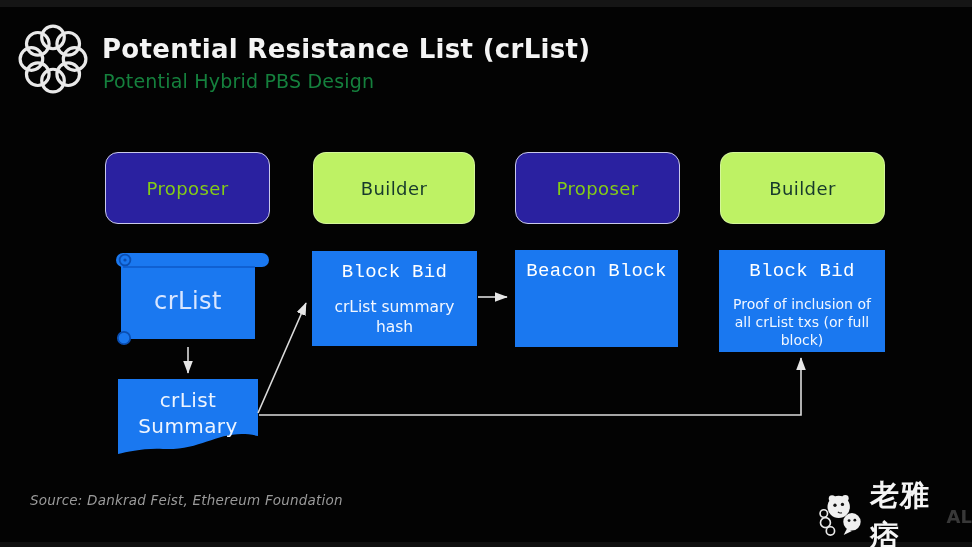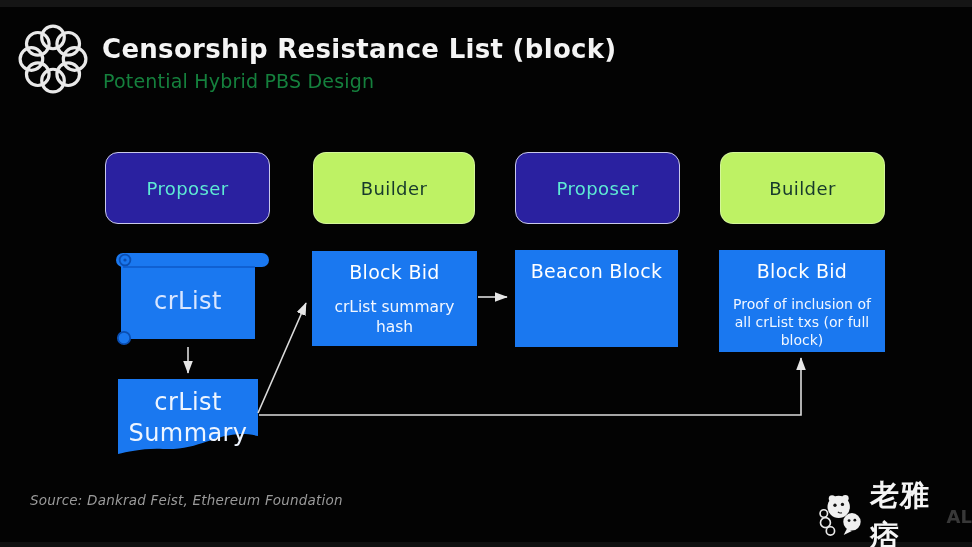--- a/index.html
+++ b/index.html
@@ -10,43 +10,43 @@
   .edge-strip-top{position:absolute;left:0;top:0;width:100%;height:7px;background:#151515;}
   .edge-strip-bottom{position:absolute;left:0;bottom:0;width:100%;height:5px;background:#101010;}
 
   
   .logo{position:absolute;left:16px;top:22px;width:74px;height:74px;}
   .title{position:absolute;left:102px;top:34px;font-size:26px;font-weight:600;color:#f4f4f4;letter-spacing:.3px;}
   .subtitle{position:absolute;left:103px;top:70px;font-size:19px;font-weight:400;color:#15803d;letter-spacing:.2px;}
 
   
   .actor{position:absolute;top:152px;height:72px;border-radius:13px;display:flex;align-items:center;justify-content:center;font-size:18px;letter-spacing:.4px;box-sizing:border-box;}
-  .actor.proposer{background:#2a21a0;border:1.5px solid #c9c9ea;color:#5eead4;}
+  .actor.proposer{background:#2a21a0;border:1.5px solid #c9c9ea;color:#84cc16;}
   .actor.builder{background:#bef264;border:1.5px solid rgba(255,255,255,.35);color:#173a2c;font-weight:500;}
   .actor1{left:105px;width:165px;}
   .actor2{left:313px;width:162px;}
   .actor3{left:515px;width:165px;}
   .actor4{left:720px;width:165px;}
 
   
   .bluebox{position:absolute;background:#1a78f0;color:#fff;text-align:center;display:flex;flex-direction:column;align-items:center;box-sizing:border-box;}
-  .bluebox .bb-title{font-size:19px;font-weight:500;letter-spacing:.3px;margin-top:10px;}
+  .bluebox .bb-title{font-size:19px;font-weight:500;letter-spacing:.3px;margin-top:10px;font-family:Liberation Mono, monospace;}
   .bluebox .bb-body{font-size:15.5px;font-weight:400;line-height:1.3;margin-top:14px;color:#f2f7ff;}
   .box-bb1{left:312px;top:251px;width:165px;height:95px;}
   .box-beacon{left:515px;top:250px;width:163px;height:97px;gap:48px;}
   .box-bb2{left:719px;top:250px;width:166px;height:102px;}
   .box-bb2 .bb-body{font-size:14px;line-height:1.28;padding:0 8px;text-align:center;}
 
   
   .scroll-wrap{position:absolute;left:115px;top:249px;width:156px;height:100px;}
   .scroll-label{position:absolute;left:6px;top:14px;width:134px;height:76px;display:flex;align-items:center;justify-content:center;font-size:24px;color:#d9e6ff;letter-spacing:.5px;}
 
   
   .wave-wrap{position:absolute;left:118px;top:379px;width:140px;height:78px;}
-  .wave-label{position:absolute;left:0;top:8px;width:140px;text-align:center;font-size:24px;line-height:1.3;color:#eef5ff;letter-spacing:.4px;}
+  .wave-label{position:absolute;left:0;top:8px;width:140px;text-align:center;font-size:20px;line-height:1.3;color:#eef5ff;letter-spacing:.4px;}
 
   
   .source{position:absolute;left:30px;top:492px;font-size:13.5px;font-style:italic;color:#9a9a9a;letter-spacing:.2px;}
   .watermark{position:absolute;left:818px;top:476px;display:flex;align-items:center;}
   .wm-text{font-size:29px;color:#f5f5f5;font-weight:600;margin-left:4px;letter-spacing:1px;}
   .wm-remnant{font-size:18px;color:#383838;margin-left:2px;font-weight:600;}
 
   .overlay{position:absolute;left:0;top:0;width:972px;height:547px;pointer-events:none;}
 </style>
 </head>
@@ -62,21 +62,21 @@
       <circle cx="50.8" cy="50.8" r="11"></circle>
       <circle cx="36" cy="57" r="11"></circle>
       <circle cx="21.2" cy="50.8" r="11"></circle>
       <circle cx="15" cy="36" r="11"></circle>
       <circle cx="21.2" cy="21.2" r="11"></circle>
       <circle cx="36" cy="15" r="11"></circle>
       <circle cx="50.8" cy="21.2" r="11"></circle>
     </g>
   </svg>
 
-  <div class="title">Censorship Resistance List (block)</div>
+  <div class="title">Potential Resistance List (crList)</div>
   <div class="subtitle">Potential Hybrid PBS Design</div>
 
   <div class="actor proposer actor1">
     <span>Proposer</span>
   </div>
   <div class="actor builder actor2">
     <span>Builder</span>
   </div>
   <div class="actor proposer actor3">
     <span>Proposer</span>

